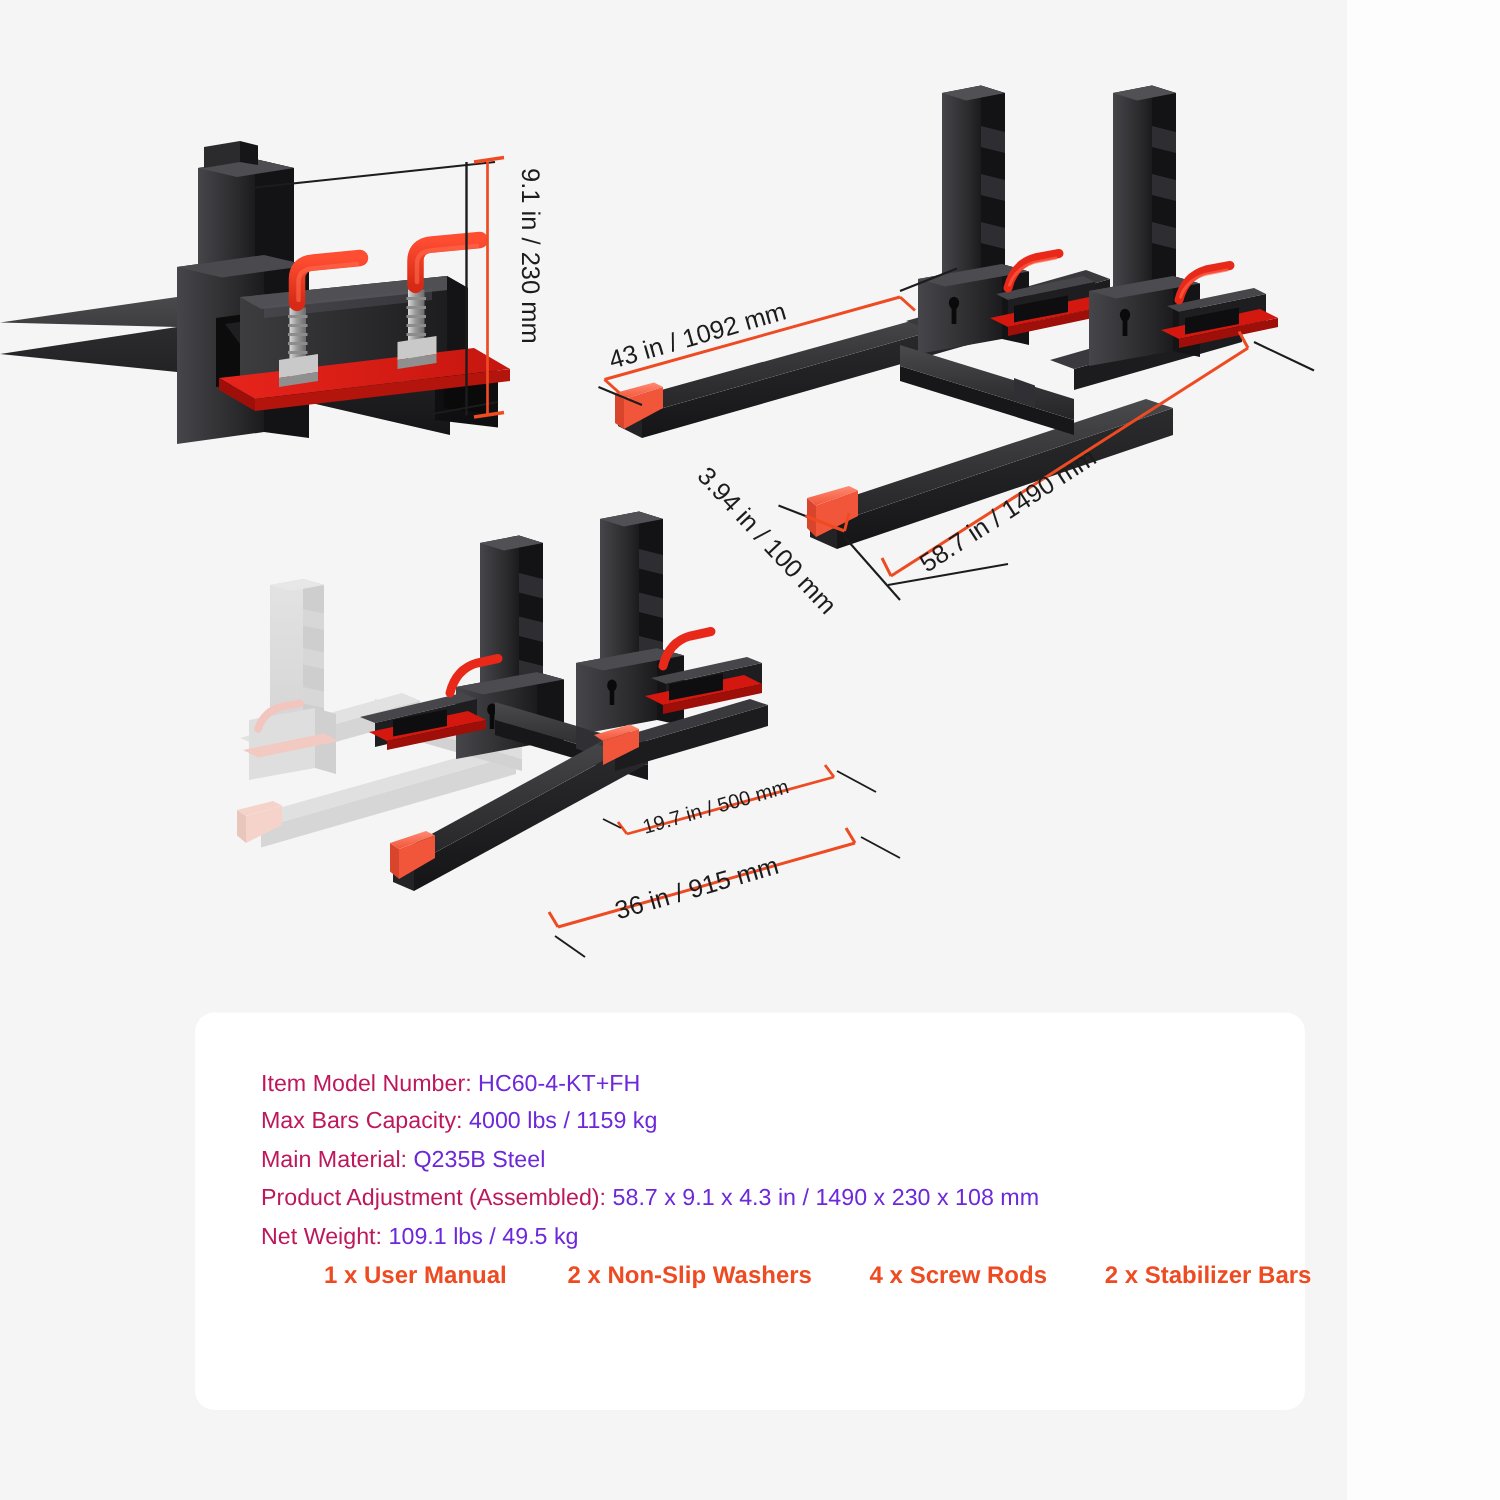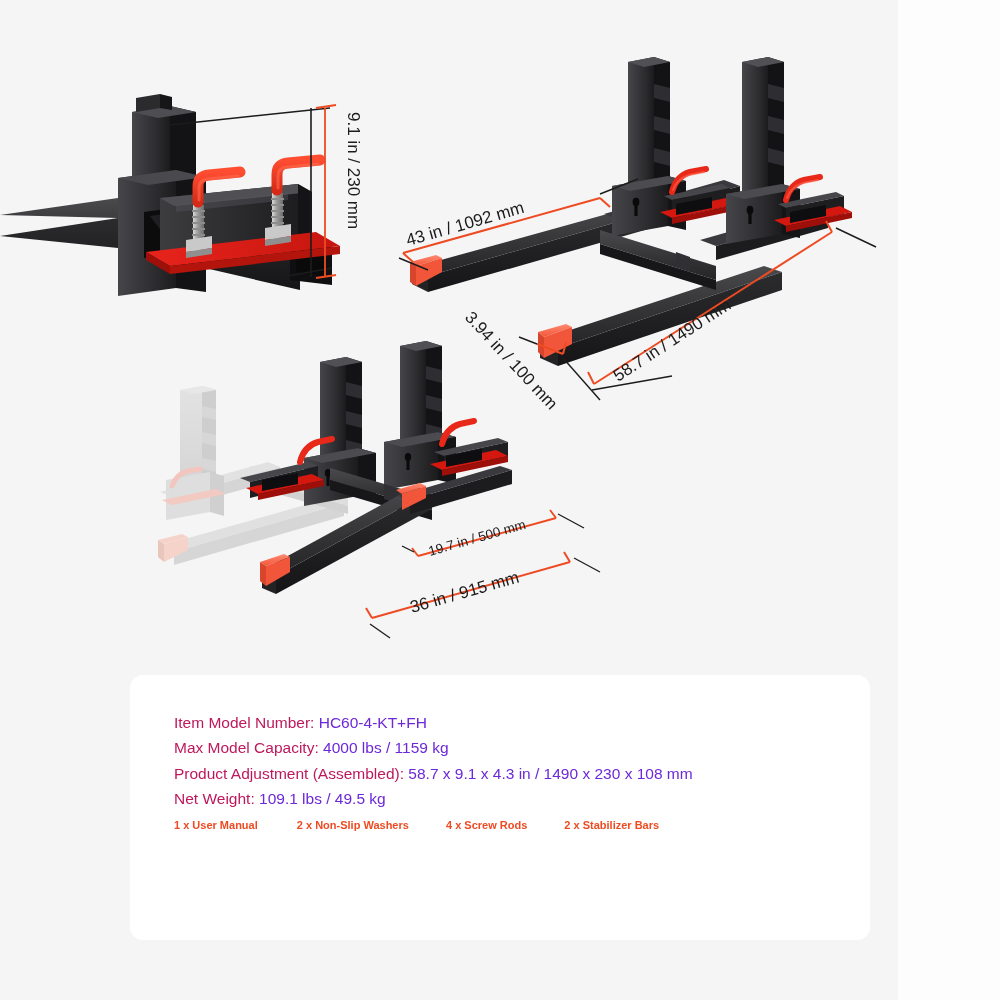--- a/index.html
+++ b/index.html
@@ -66,25 +66,26 @@
   .spec-label {
     font-weight: 400;
     color: #be185d;
   }
   .spec-value {
     font-weight: 400;
     color: #6d28d9;
   }
   #accessory-row {
     margin-top: 1px;
-    font-size: 11px;
+    font-size: 16px;
     line-height: 25.4px;
     white-space: nowrap;
     color: #ee4b23;
     font-weight: 700;
+    margin-left: 42px;
   }
   .accessory-item {
     display: inline-block;
     color: #ee4b23;
     font-weight: 700;
   }
   .acc-gap-1 { margin-right: 36px; }
   .acc-gap-2 { margin-right: 34px; }
   .acc-gap-3 { margin-right: 34px; }
 
@@ -471,24 +472,28 @@
 
   <div id="spec-card">
     <div id="spec-list">
 
       <div class="spec-row">
         <span class="spec-label">Item Model Number:</span>
         <span class="spec-value">HC60-4-KT+FH</span>
       </div>
 
       <div class="spec-row">
-        <span class="spec-label">Max Model Capacity:</span>
+        <span class="spec-label">Max Bars Capacity:</span>
         <span class="spec-value">4000 lbs / 1159 kg</span>
       </div>
 
+      <div class="spec-row">
+        <span class="spec-label">Main Material:</span>
+        <span class="spec-value">Q235B Steel</span>
+      </div>
 
 
       <div class="spec-row">
         <span class="spec-label">Product Adjustment (Assembled):</span>
         <span class="spec-value">58.7 x 9.1 x 4.3 in / 1490 x 230 x 108 mm</span>
       </div>
 
       <div class="spec-row">
         <span class="spec-label">Net Weight:</span>
         <span class="spec-value">109.1 lbs / 49.5 kg</span>

